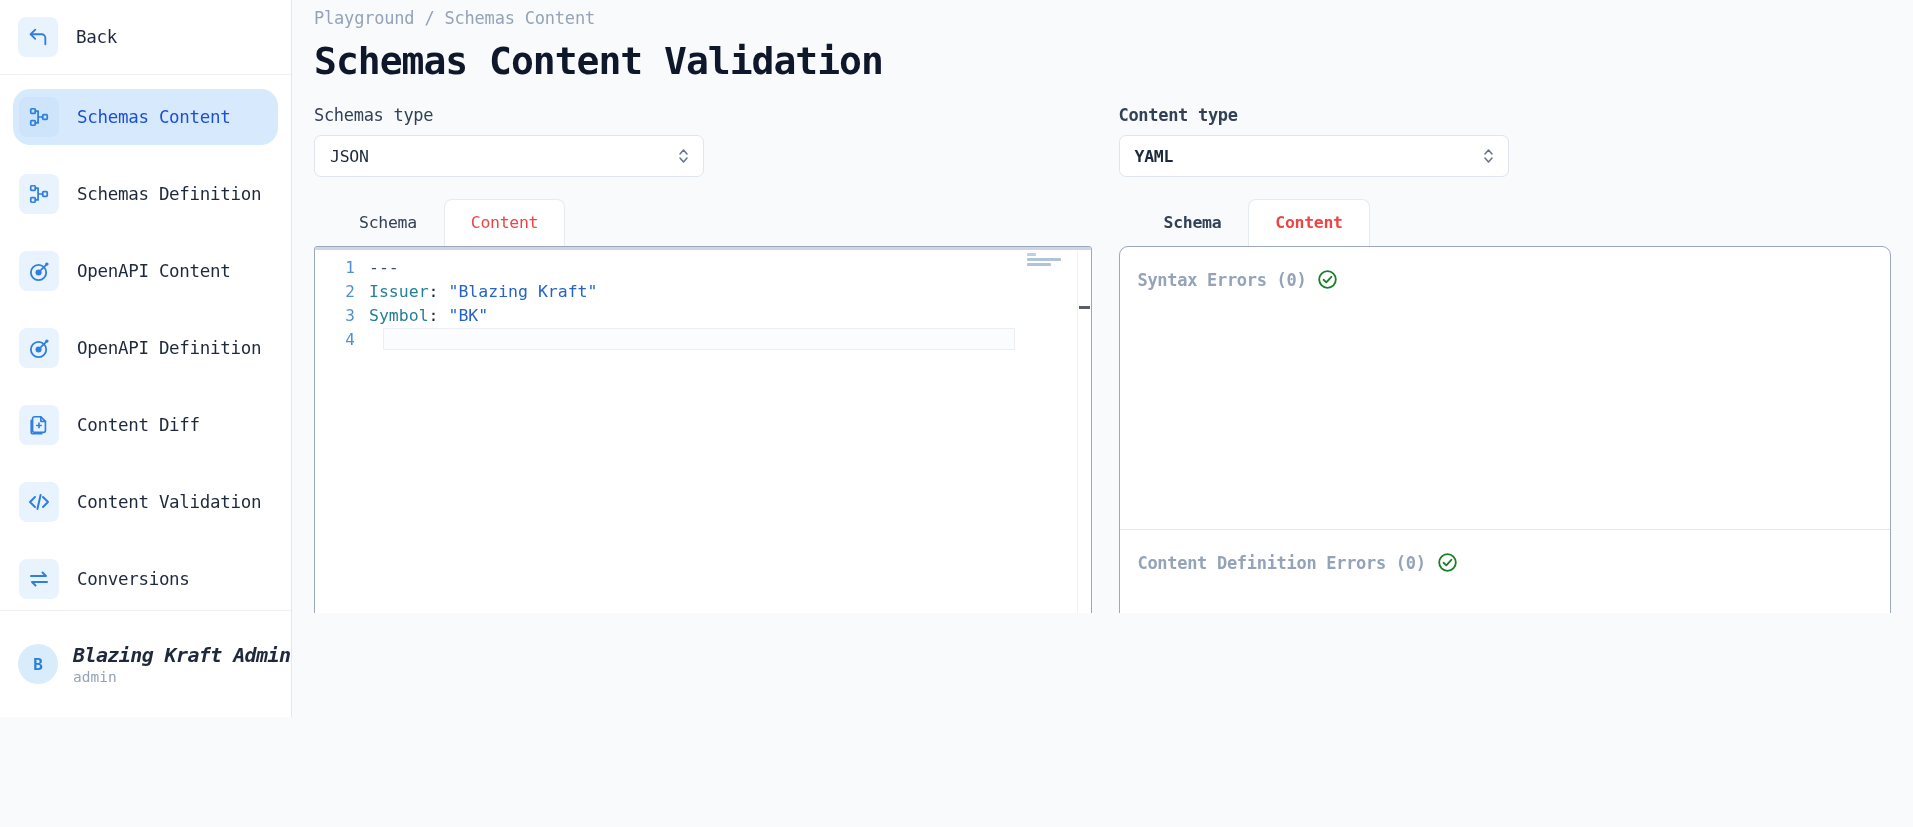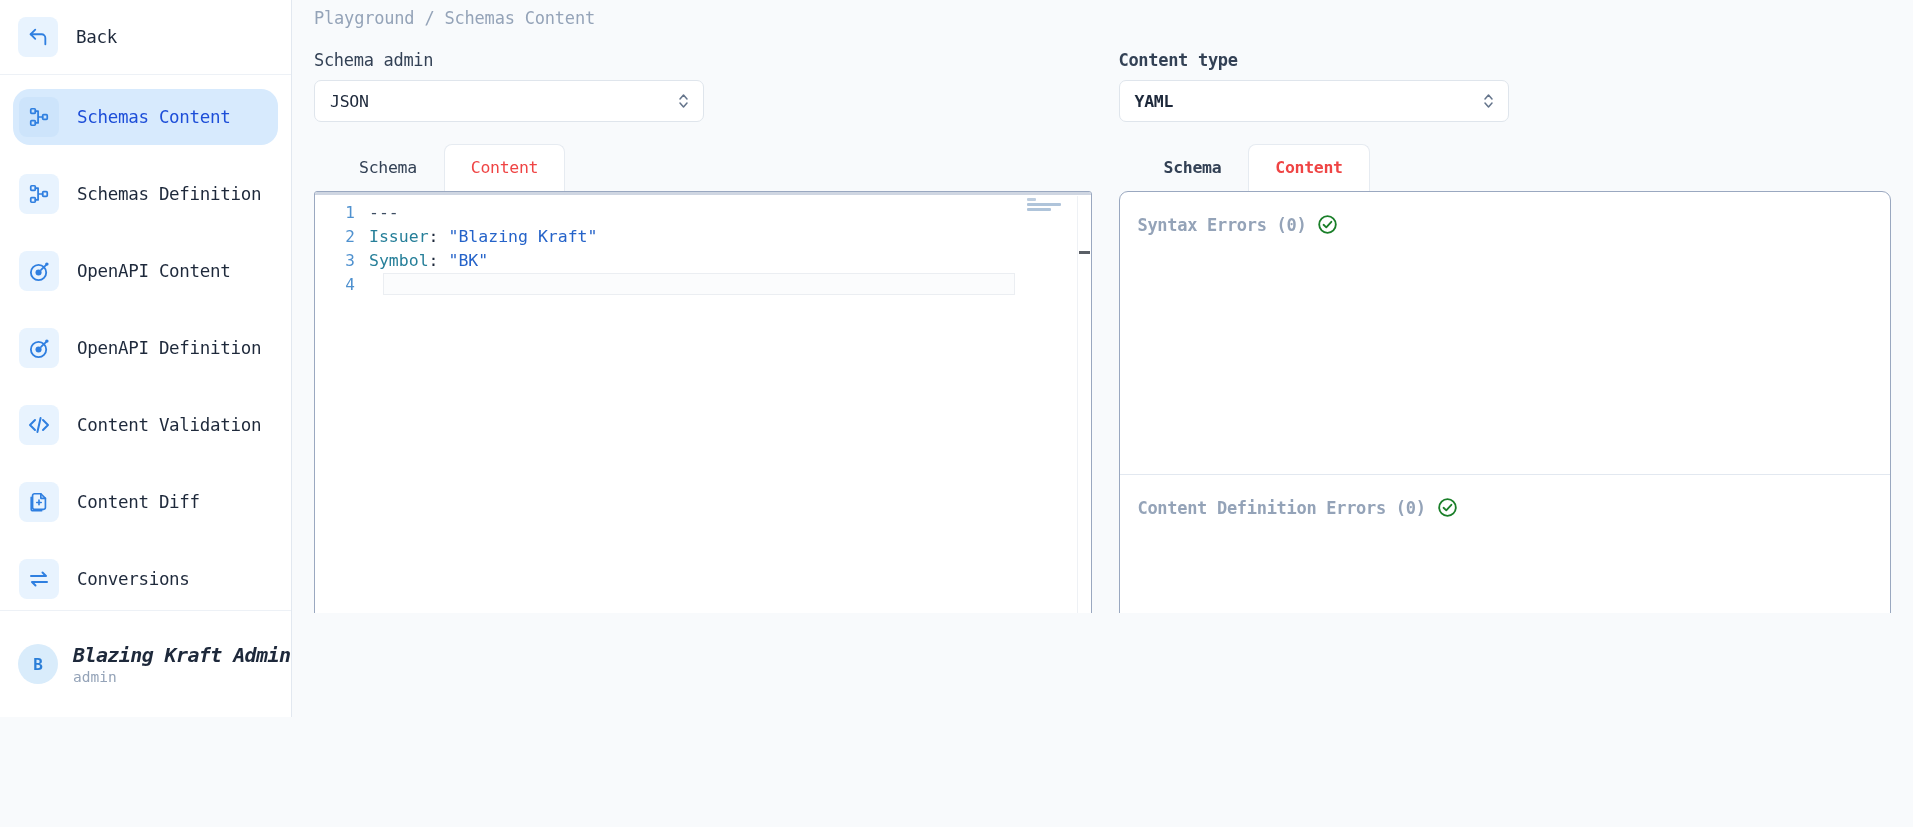--- a/index.html
+++ b/index.html
@@ -243,39 +243,39 @@
             <circle cx="11" cy="13" r="3.2" fill="#2f7fe0" stroke="none"></circle>
             <path d="M13.6 10.4 19 5" stroke-linecap="round"></path>
             <circle cx="19.7" cy="4.3" r="1.8" fill="#2f7fe0" stroke="none"></circle>
           </svg>
         </span>
         <span class="nav-label">OpenAPI Definition</span>
       </div>
 
       <div class="nav-item">
         <span class="ico-box">
-          <svg width="24" height="24" viewBox="0 0 24 24" fill="none" stroke="#2f7fe0" stroke-width="2" stroke-linecap="round" stroke-linejoin="round">
-            <polyline points="8 7 3 12 8 17"></polyline>
-            <polyline points="16 7 21 12 16 17"></polyline>
-            <line x1="13.6" y1="5" x2="10.4" y2="19"></line>
-          </svg>
-        </span>
-        <span class="nav-label">Content Validation</span>
-      </div>
-
-      <div class="nav-item">
-        <span class="ico-box">
           <svg width="22" height="22" viewBox="0 0 24 24" fill="none" stroke="#2f7fe0" stroke-width="1.8" stroke-linecap="round" stroke-linejoin="round">
             <path d="M7 3h7l5 5v10a2 2 0 0 1-2 2H7a2 2 0 0 1-2-2V5a2 2 0 0 1 2-2z"></path>
             <path d="M14 3v5h5"></path>
             <path d="M12 10v5M9.6 12.5h4.8"></path>
             <path d="M3.5 7v12.5a2 2 0 0 0 2 2H15"></path>
           </svg>
         </span>
         <span class="nav-label">Content Diff</span>
+      </div>
+
+      <div class="nav-item">
+        <span class="ico-box">
+          <svg width="24" height="24" viewBox="0 0 24 24" fill="none" stroke="#2f7fe0" stroke-width="2" stroke-linecap="round" stroke-linejoin="round">
+            <polyline points="8 7 3 12 8 17"></polyline>
+            <polyline points="16 7 21 12 16 17"></polyline>
+            <line x1="13.6" y1="5" x2="10.4" y2="19"></line>
+          </svg>
+        </span>
+        <span class="nav-label">Content Validation</span>
       </div>
 
       <div class="nav-item">
         <span class="ico-box">
           <svg width="24" height="24" viewBox="0 0 24 24" fill="none" stroke="#2f7fe0" stroke-width="2" stroke-linecap="round" stroke-linejoin="round">
             <path d="M4 9h15l-3.5-3.5"></path>
             <path d="M20 15H5l3.5 3.5"></path>
           </svg>
         </span>
         <span class="nav-label">Conversions</span>
@@ -289,26 +289,27 @@
         <div class="user-name">Blazing Kraft Admin</div>
         <div class="user-role">admin</div>
       </span>
     </div>
 
   </div>
 
   <div class="main">
 
     <div class="breadcrumb">Playground / Schemas Content</div>
+    <div class="page-title">Schemas Content Validation</div>
 
     <div class="cols">
 
       <div class="col">
 
-        <div class="field-label">Schema admin</div>
+        <div class="field-label">Schemas type</div>
 
         <div class="select">
           <span class="select-value">JSON</span>
           <span class="spinner">
             <svg width="13" height="20" viewBox="0 0 12 20" fill="none" stroke="#64748b" stroke-width="1.5" stroke-linecap="round" stroke-linejoin="round">
               <polyline points="2.5 8 6 4 9.5 8"></polyline>
               <polyline points="2.5 12 6 16 9.5 12"></polyline>
             </svg>
           </span>
         </div>

